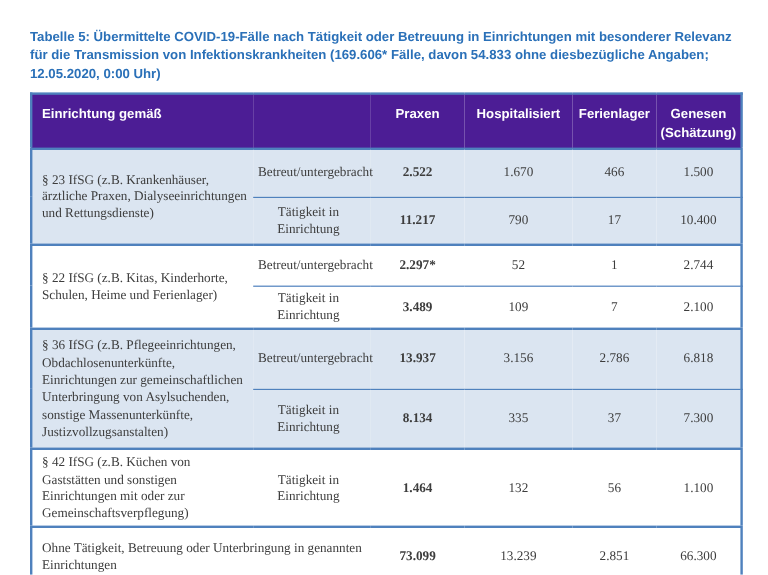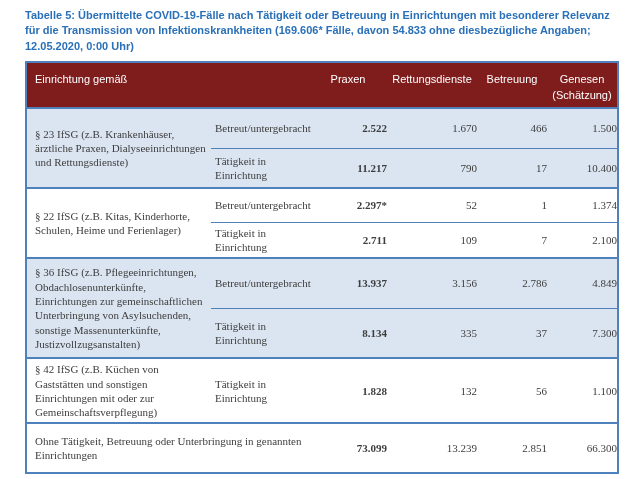--- a/index.html
+++ b/index.html
@@ -5,21 +5,21 @@
   * { margin: 0; padding: 0; box-sizing: border-box; }
   html, body {
     width: 640px;
     background: #ffffff;
     font-family: "Liberation Sans", sans-serif;
   }
   .page {
     width: 640px;
     height: 479px;
     background: #ffffff;
-    padding: 8px 23px 0 25px;
+    padding: 24px 23px 0 25px;
     overflow: hidden;
   }
   .title {
     color: #2a70b8;
     font-size: 11px;
     font-weight: bold;
     line-height: 1.4;
     max-width: 592px;
     margin-bottom: 7px;
   }
@@ -32,23 +32,23 @@
     color: #3d3d3d;
   }
   col.c1 { width: 185px; }
   col.c2 { width: 98px; }
   col.c3 { width: 78px; }
   col.c4 { width: 90px; }
   col.c5 { width: 70px; }
   col.c6 { width: 71px; }
 
   thead th {
-    background: #7f1d1d;
+    background: #4c1d95;
     color: #ffffff;
-    font-weight: normal;
+    font-weight: bold;
     font-size: 11px;
     vertical-align: top;
     padding-top: 9px;
     text-align: center;
     line-height: 1.45;
     height: 46px;
   }
   thead th.th-left {
     text-align: left;
     padding-left: 8px;
@@ -62,23 +62,23 @@
     vertical-align: middle;
     line-height: 1.3;
     font-family: Liberation Serif, serif;
   }
   td.label {
     padding: 3px 4px 3px 8px;
     text-align: left;
   }
   td.cat {
     padding: 3px 10px 3px 4px;
-    text-align: left;
+    text-align: center;
   }
-  td.num { text-align: right; }
+  td.num { text-align: center; }
   td.bold { font-weight: bold; }
 
   tr.sub td { border-top: 1.5px solid #4f81bd; }
 
   tr.h40 td { height: 40px; }
   tr.h34 td { height: 34px; }
   tr.h50 td { height: 50px; margin-top: 16px; }
   tr.h58 td { height: 58px; }
 </style>
 </head>
@@ -95,22 +95,22 @@
         <col class="c3">
         <col class="c4">
         <col class="c5">
         <col class="c6">
     </colgroup>
     <thead>
       <tr>
         <th class="th-left">Einrichtung gemäß</th>
         <th></th>
         <th>Praxen</th>
-        <th>Rettungsdienste</th>
-        <th>Betreuung</th>
+        <th>Hospitalisiert</th>
+        <th>Ferienlager</th>
         <th>Genesen (Schätzung)</th>
       </tr>
     </thead>
 
     <tbody class="band">
       <tr class="h40">
         <td class="label" rowspan="2">§ 23 IfSG (z.B. Krankenhäuser, ärztliche Praxen, Dialyseeinrichtungen und Rettungsdienste)</td>
         <td class="cat">Betreut/untergebracht</td>
         <td class="num bold">2.522</td>
         <td class="num">1.670</td>
@@ -126,54 +126,54 @@
       </tr>
     </tbody>
 
     <tbody class="plain">
       <tr class="h34">
         <td class="label" rowspan="2">§ 22 IfSG (z.B. Kitas, Kinderhorte, Schulen, Heime und Ferienlager)</td>
         <td class="cat">Betreut/untergebracht</td>
         <td class="num bold">2.297*</td>
         <td class="num">52</td>
         <td class="num">1</td>
-        <td class="num">1.374</td>
+        <td class="num">2.744</td>
       </tr>
       <tr class="sub h34">
         <td class="cat">Tätigkeit in Einrichtung</td>
-        <td class="num bold">2.711</td>
+        <td class="num bold">3.489</td>
         <td class="num">109</td>
         <td class="num">7</td>
         <td class="num">2.100</td>
       </tr>
     </tbody>
 
     <tbody class="band">
       <tr class="h50">
         <td class="label" rowspan="2">§ 36 IfSG (z.B. Pflegeeinrichtungen, Obdachlosenunterkünfte, Einrichtungen zur gemeinschaftlichen Unterbringung von Asylsuchenden, sonstige Massenunterkünfte, Justizvollzugsanstalten)</td>
         <td class="cat">Betreut/untergebracht</td>
         <td class="num bold">13.937</td>
         <td class="num">3.156</td>
         <td class="num">2.786</td>
-        <td class="num">4.849</td>
+        <td class="num">6.818</td>
       </tr>
       <tr class="sub h50">
         <td class="cat">Tätigkeit in Einrichtung</td>
         <td class="num bold">8.134</td>
         <td class="num">335</td>
         <td class="num">37</td>
         <td class="num">7.300</td>
       </tr>
     </tbody>
 
     <tbody class="plain">
       <tr class="h58">
         <td class="label">§ 42 IfSG (z.B. Küchen von Gaststätten und sonstigen Einrichtungen mit oder zur Gemeinschaftsverpflegung)</td>
         <td class="cat">Tätigkeit in Einrichtung</td>
-        <td class="num bold">1.828</td>
+        <td class="num bold">1.464</td>
         <td class="num">132</td>
         <td class="num">56</td>
         <td class="num">1.100</td>
       </tr>
     </tbody>
 
     <tbody class="plain">
       <tr class="h50">
         <td class="label" colspan="2">Ohne Tätigkeit, Betreuung oder Unterbringung in genannten Einrichtungen</td>
         <td class="num bold">73.099</td>

